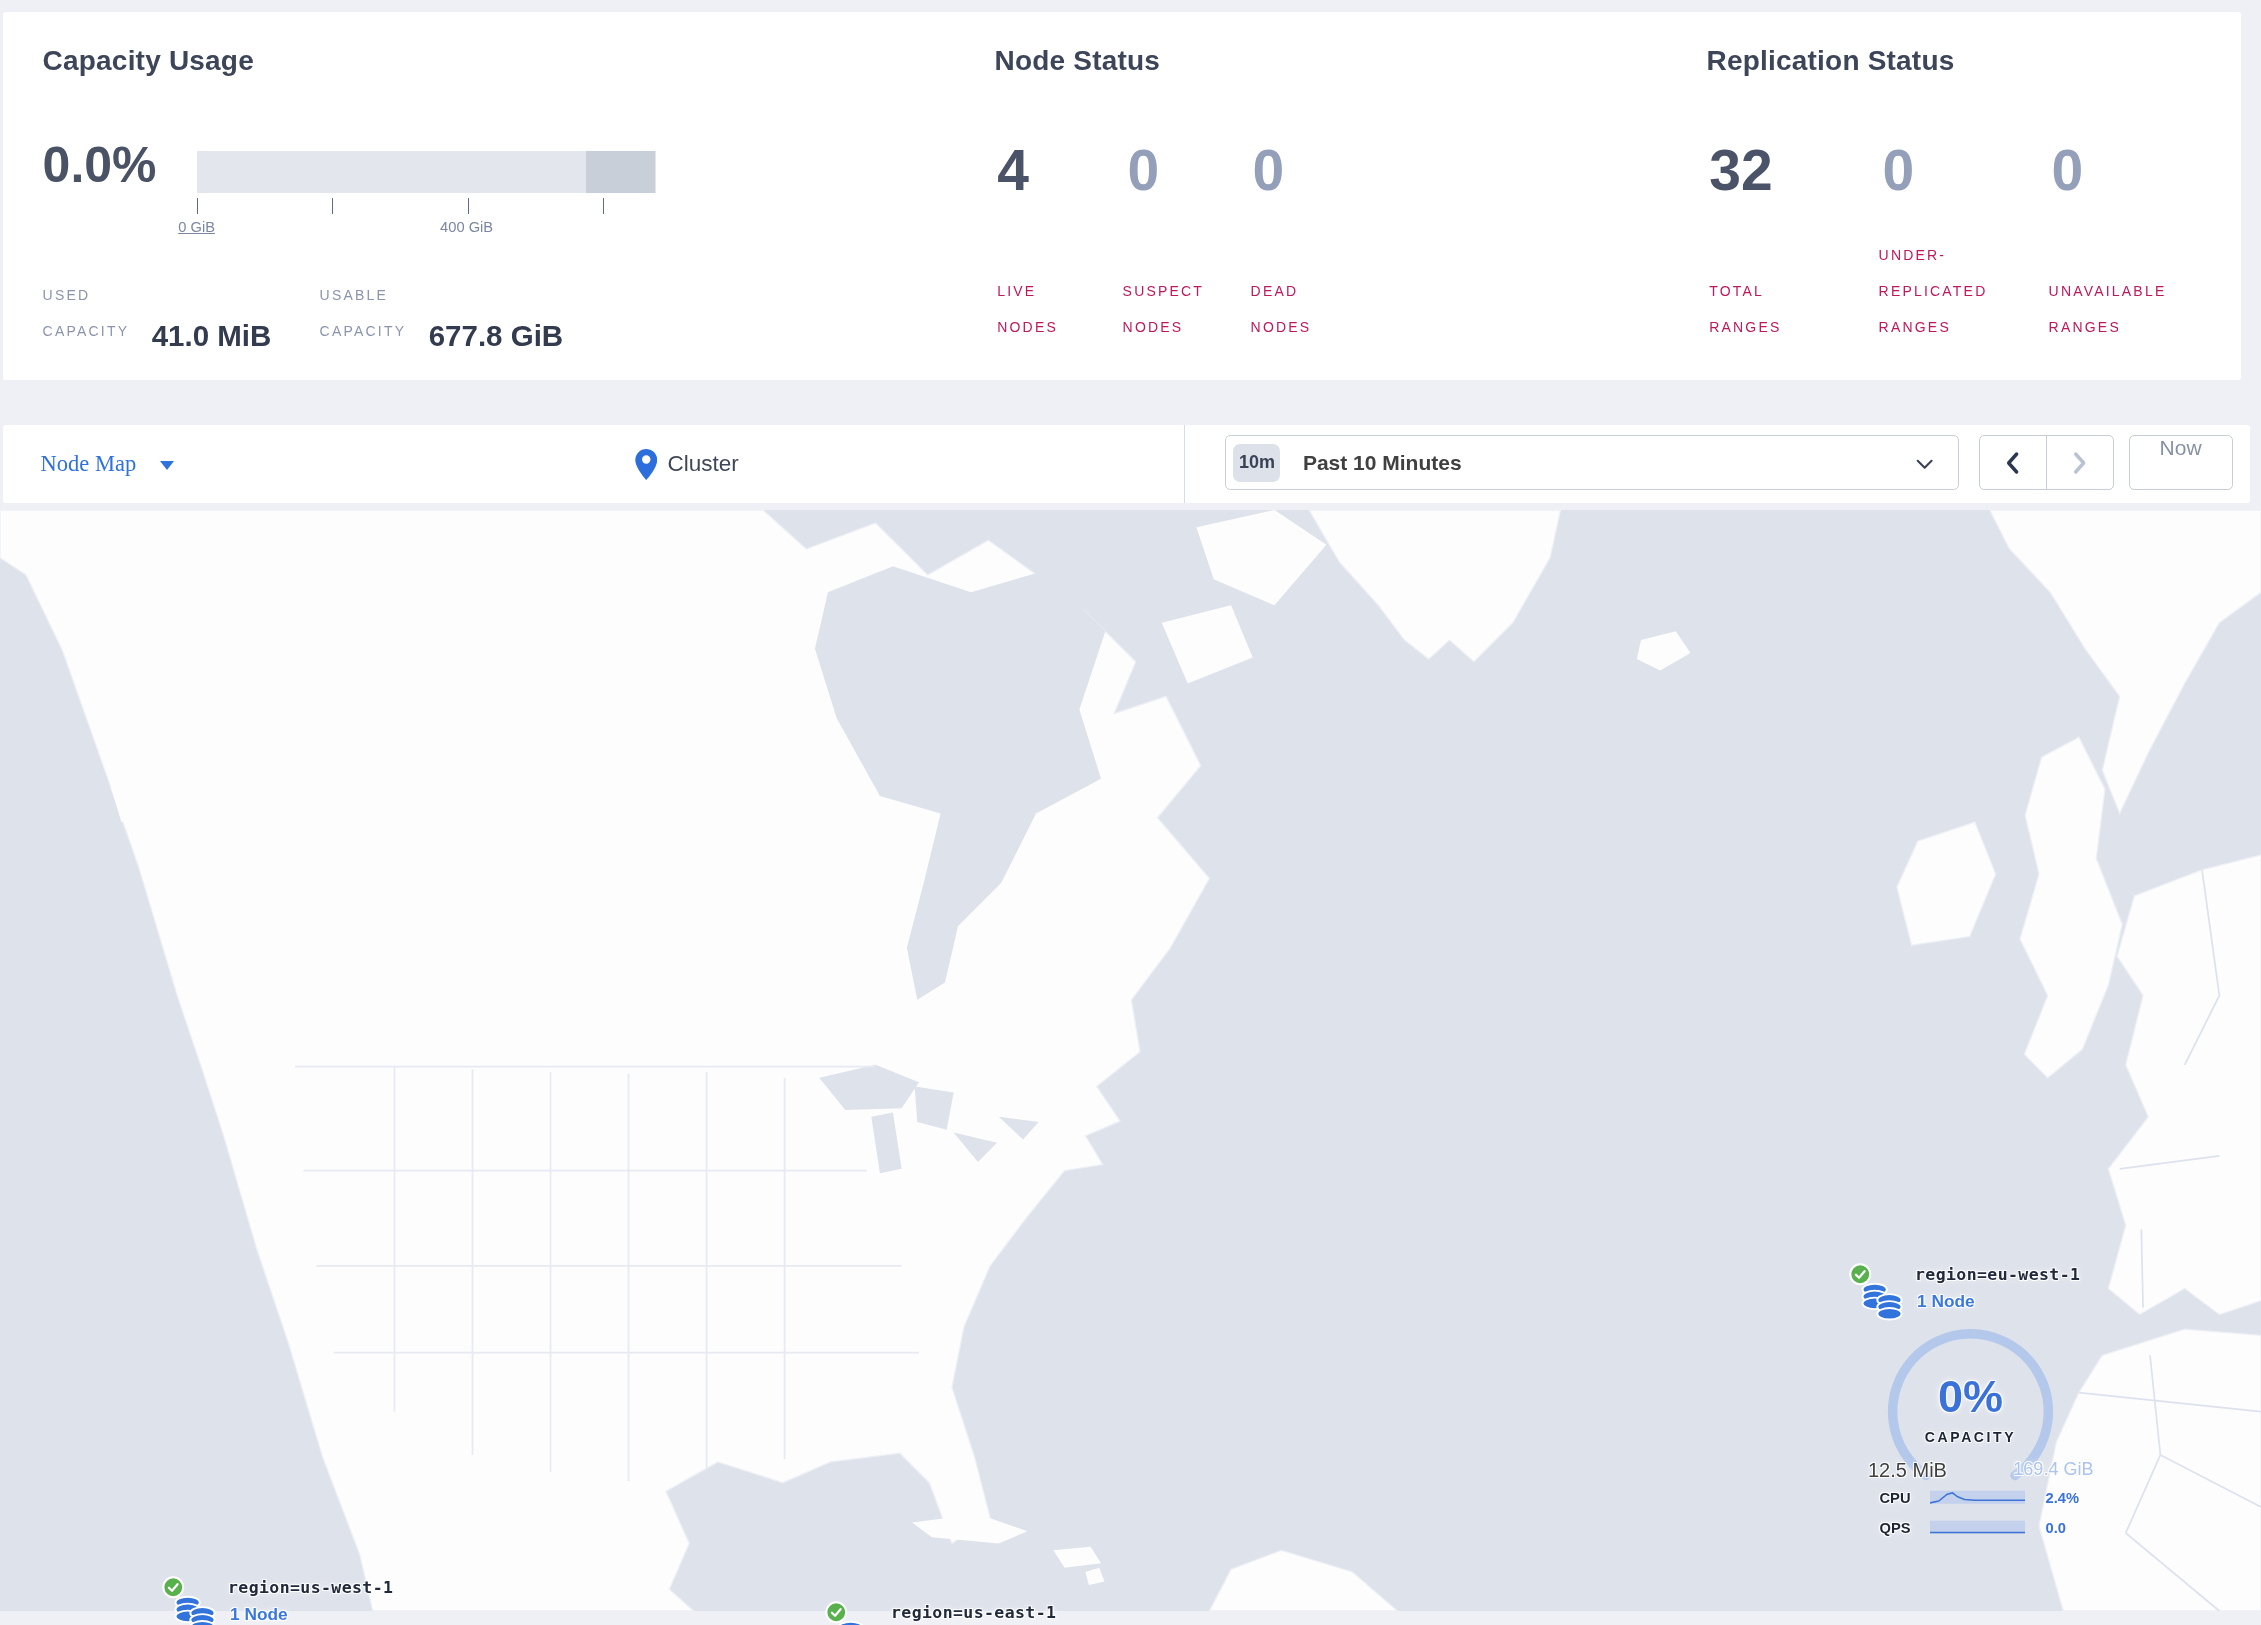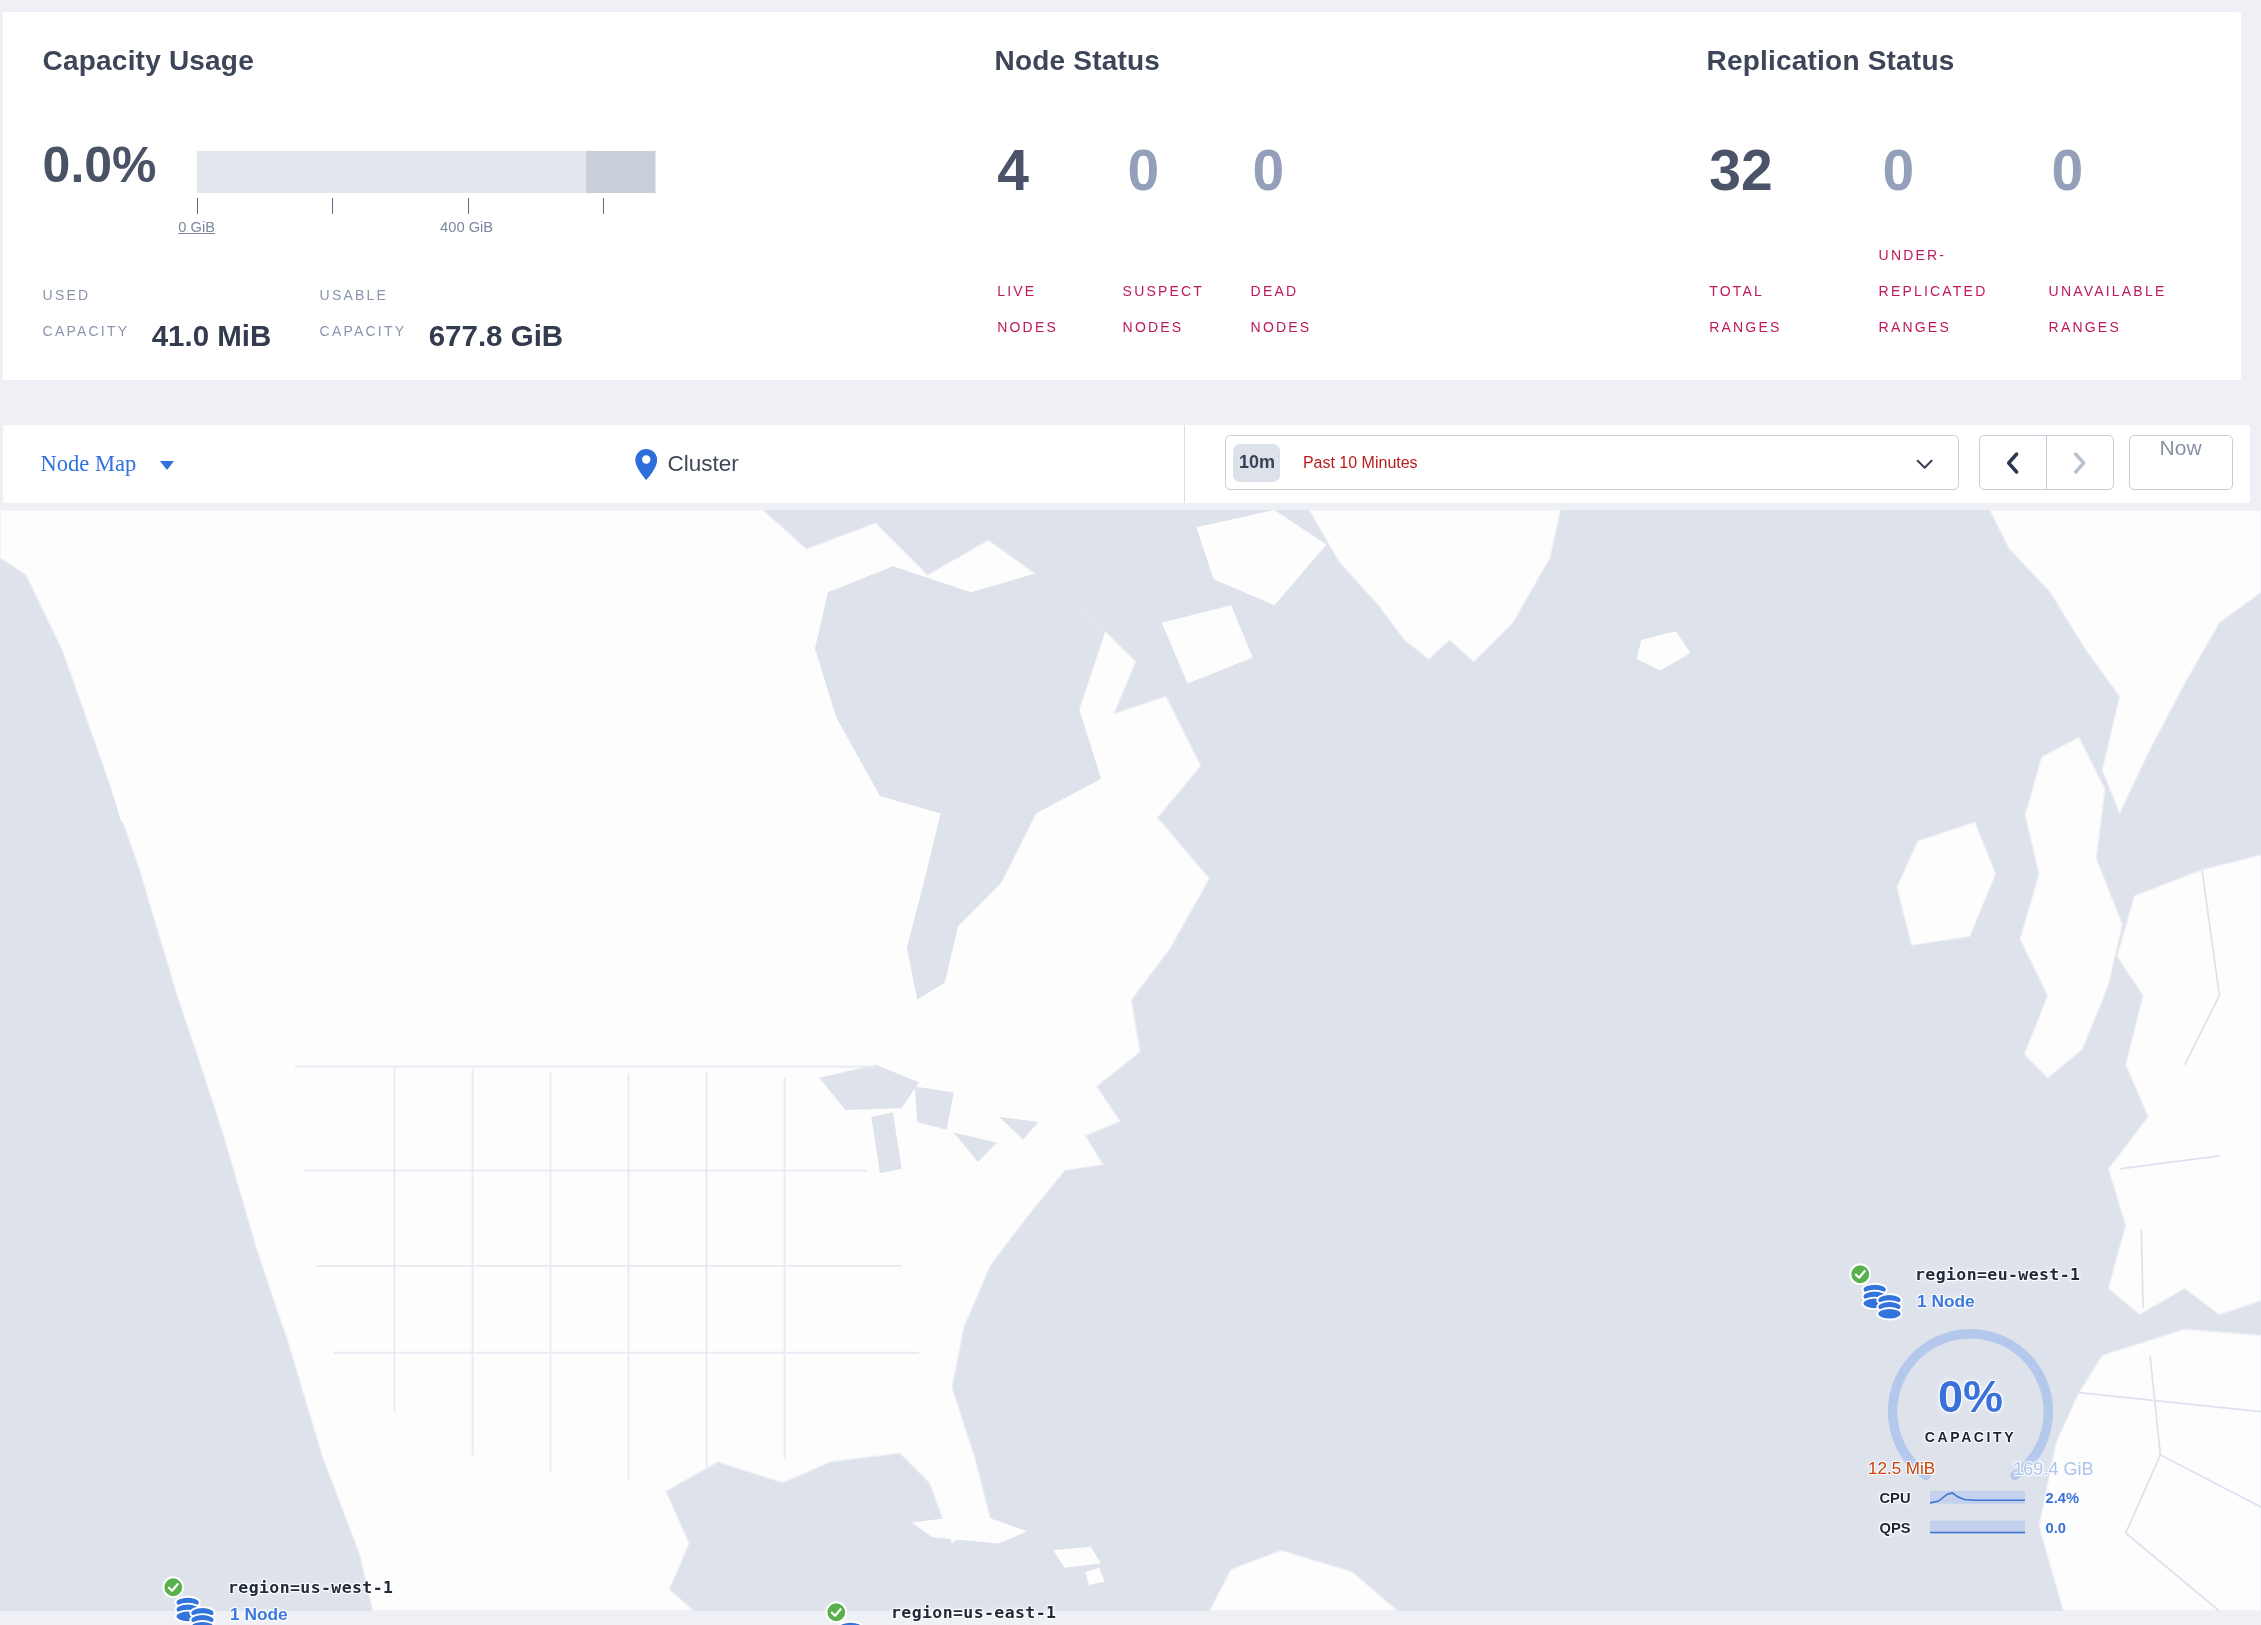--- a/index.html
+++ b/index.html
@@ -37,42 +37,42 @@
   .toolbar{position:absolute;left:2.6px;top:425px;width:2247px;height:78px;background:#fff;border-radius:2.6px;}
   .view-select{position:absolute;left:38px;top:0;height:78px;display:flex;align-items:center;cursor:pointer;font-family:Liberation Serif, serif;}
   .view-select span{font-size:22.5px;color:#2e71df;font-weight:500;}
   .caret-down{width:0;height:0;border-left:7px solid transparent;border-right:7px solid transparent;border-top:9.5px solid #2e71df;margin-left:24px;margin-top:3.5px;}
   .breadcrumb{position:absolute;left:632px;top:0;height:78px;display:flex;align-items:center;cursor:pointer;}
   .breadcrumb svg{margin-right:10.4px;}
   .breadcrumb span{font-size:22.5px;color:#3f4756;}
   .tb-divider{position:absolute;left:1181px;top:0;width:0.9px;height:78px;background:#d9dde5;}
   .time-select{position:absolute;left:1222px;top:10.4px;width:734px;height:55px;border:0.9px solid #c9cfda;border-radius:5.2px;background:#fff;display:flex;align-items:center;cursor:pointer;box-sizing:border-box;}
   .time-badge{margin-left:7.8px;width:47px;height:38px;background:#dce1ea;border-radius:7px;display:flex;align-items:center;justify-content:center;font-size:18px;font-weight:bold;color:#3a4356;}
-  .time-label{margin-left:22.5px;font-size:16px;font-weight:400;color:#b91c1c;}
+  .time-label{margin-left:22.5px;font-size:21px;font-weight:700;color:#404040;}
   .time-chevron{position:absolute;right:24px;top:22.5px;}
   .nav-group{position:absolute;left:1976px;top:10.4px;width:135px;height:55px;border:0.9px solid #c6cdd9;border-radius:5.2px;display:flex;box-sizing:border-box;background:#fff;}
   .nav-btn{flex:1;display:flex;align-items:center;justify-content:center;cursor:pointer;}
   .nav-btn.prev{border-right:0.9px solid #c6cdd9;}
   .now-btn{position:absolute;left:2126px;top:10.4px;width:104px;height:55px;border:0.9px solid #c6cdd9;border-radius:5.2px;background:#fff;display:flex;align-items:flex-start;justify-content:center;font-size:21px;color:#8791a4;cursor:pointer;box-sizing:border-box;}
 
   
   .map{position:absolute;left:0;top:510px;width:2261px;height:1101px;background:#dee2eb;}
   .map svg.basemap{position:absolute;left:0;top:0;}
 
   .marker{position:absolute;width:260px;height:295px;cursor:pointer;}
   .m0{left:162px;top:1066px;} .m1{left:825px;top:1091px;} .m2{left:1849px;top:753px;}
   .chk{position:absolute;left:0;top:0;}
   .dbicon{position:absolute;left:8.7px;top:15.6px;}
   .halo{text-shadow:-0.9px -0.9px 0 rgba(255,255,255,.85),0.9px -0.9px 0 rgba(255,255,255,.85),-0.9px 0.9px 0 rgba(255,255,255,.85),0.9px 0.9px 0 rgba(255,255,255,.85),0 0 7px rgba(255,255,255,.9);}
   .rname{position:absolute;left:66px;top:1.7px;font-family:"DejaVu Sans Mono",monospace;font-size:16.5px;font-weight:bold;letter-spacing:0.4px;color:#212a3a;white-space:nowrap;}
   .rnodes{position:absolute;left:68px;top:28px;font-size:17.3px;font-weight:bold;color:#3b78de;white-space:nowrap;}
   .ring{position:absolute;left:35px;top:61px;}
   .pct{position:absolute;left:35px;top:111px;width:173px;text-align:center;font-size:45px;font-weight:bold;color:#3a72d9;line-height:1;}
   .capcap{position:absolute;left:35px;top:166px;width:173px;text-align:center;font-size:14px;font-weight:bold;letter-spacing:2.6px;color:#1b2434;}
-  .vleft{position:absolute;left:19px;top:196px;font-size:17px;color:#c2410c;white-space:nowrap;}
+  .vleft{position:absolute;left:19px;top:196px;font-size:20px;color:#404040;white-space:nowrap;}
   .vright{position:absolute;right:15.6px;top:196px;font-size:18px;color:#abc4ec;white-space:nowrap;}
   .mrow{position:absolute;left:22.5px;height:19px;display:flex;align-items:center;}
   .mrow.cpu{top:225px;} .mrow.qps{top:255px;}
   .mlabel{width:50px;font-size:14.7px;font-weight:bold;color:#1d2533;padding-left:8px;}
   .mspark{width:95px;height:16.5px;}
   .mval{margin-left:21px;font-size:14.7px;font-weight:bold;color:#3a72d9;}
 </style>
 </head>
 <body>
 

